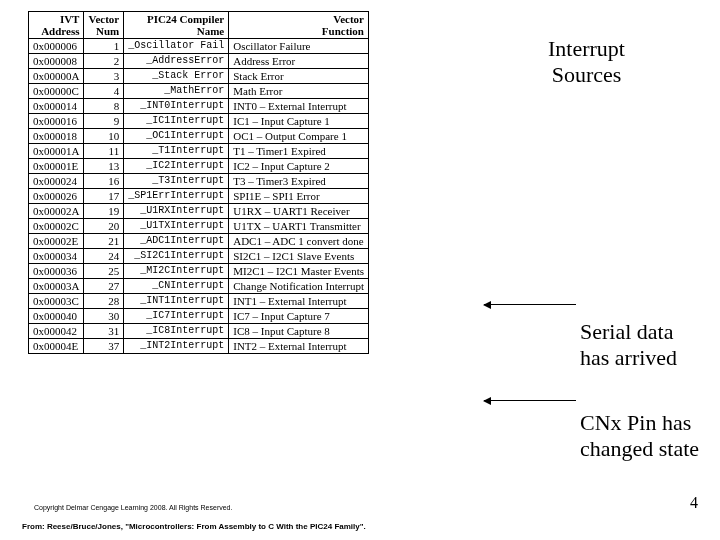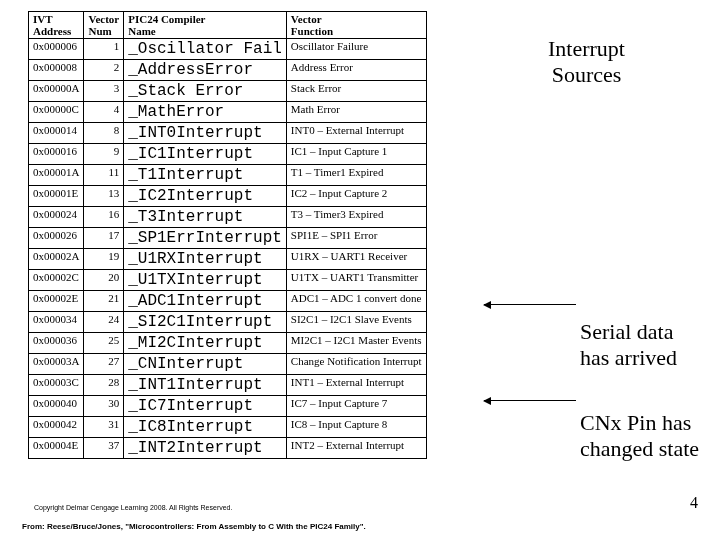--- a/index.html
+++ b/index.html
@@ -29,27 +29,29 @@
   table.ivt th, table.ivt td {
     border: 1px solid #000;
     padding: 1px 4px;
     text-align: left;
     vertical-align: top;
     white-space: nowrap;
   }
   table.ivt th {
     font-weight: bold;
     line-height: 1.1;
+    text-align: right;
   }
   table.ivt td.num {
     text-align: right;
   }
   table.ivt td.cname {
     font-family: "Courier New", Courier, monospace;
-    font-size: 16px;
+    font-size: 10px;
+    text-align: right;
   }
   .annotation {
     position: absolute;
     font-size: 22px;
     font-family: "Times New Roman", Times, serif;
     white-space: nowrap;
   }
   .arrow {
     position: absolute;
     height: 1px;
@@ -127,20 +129,26 @@
           <td class="cname">_INT0Interrupt</td>
           <td>INT0 – External Interrupt</td>
         </tr>
         <tr>
           <td>0x000016</td>
           <td class="num">9</td>
           <td class="cname">_IC1Interrupt</td>
           <td>IC1 – Input Capture 1</td>
         </tr>
         <tr>
+          <td>0x000018</td>
+          <td class="num">10</td>
+          <td class="cname">_OC1Interrupt</td>
+          <td>OC1 – Output Compare 1</td>
+        </tr>
+        <tr>
           <td>0x00001A</td>
           <td class="num">11</td>
           <td class="cname">_T1Interrupt</td>
           <td>T1 – Timer1 Expired</td>
         </tr>
         <tr>
           <td>0x00001E</td>
           <td class="num">13</td>
           <td class="cname">_IC2Interrupt</td>
           <td>IC2 – Input Capture 2</td>

